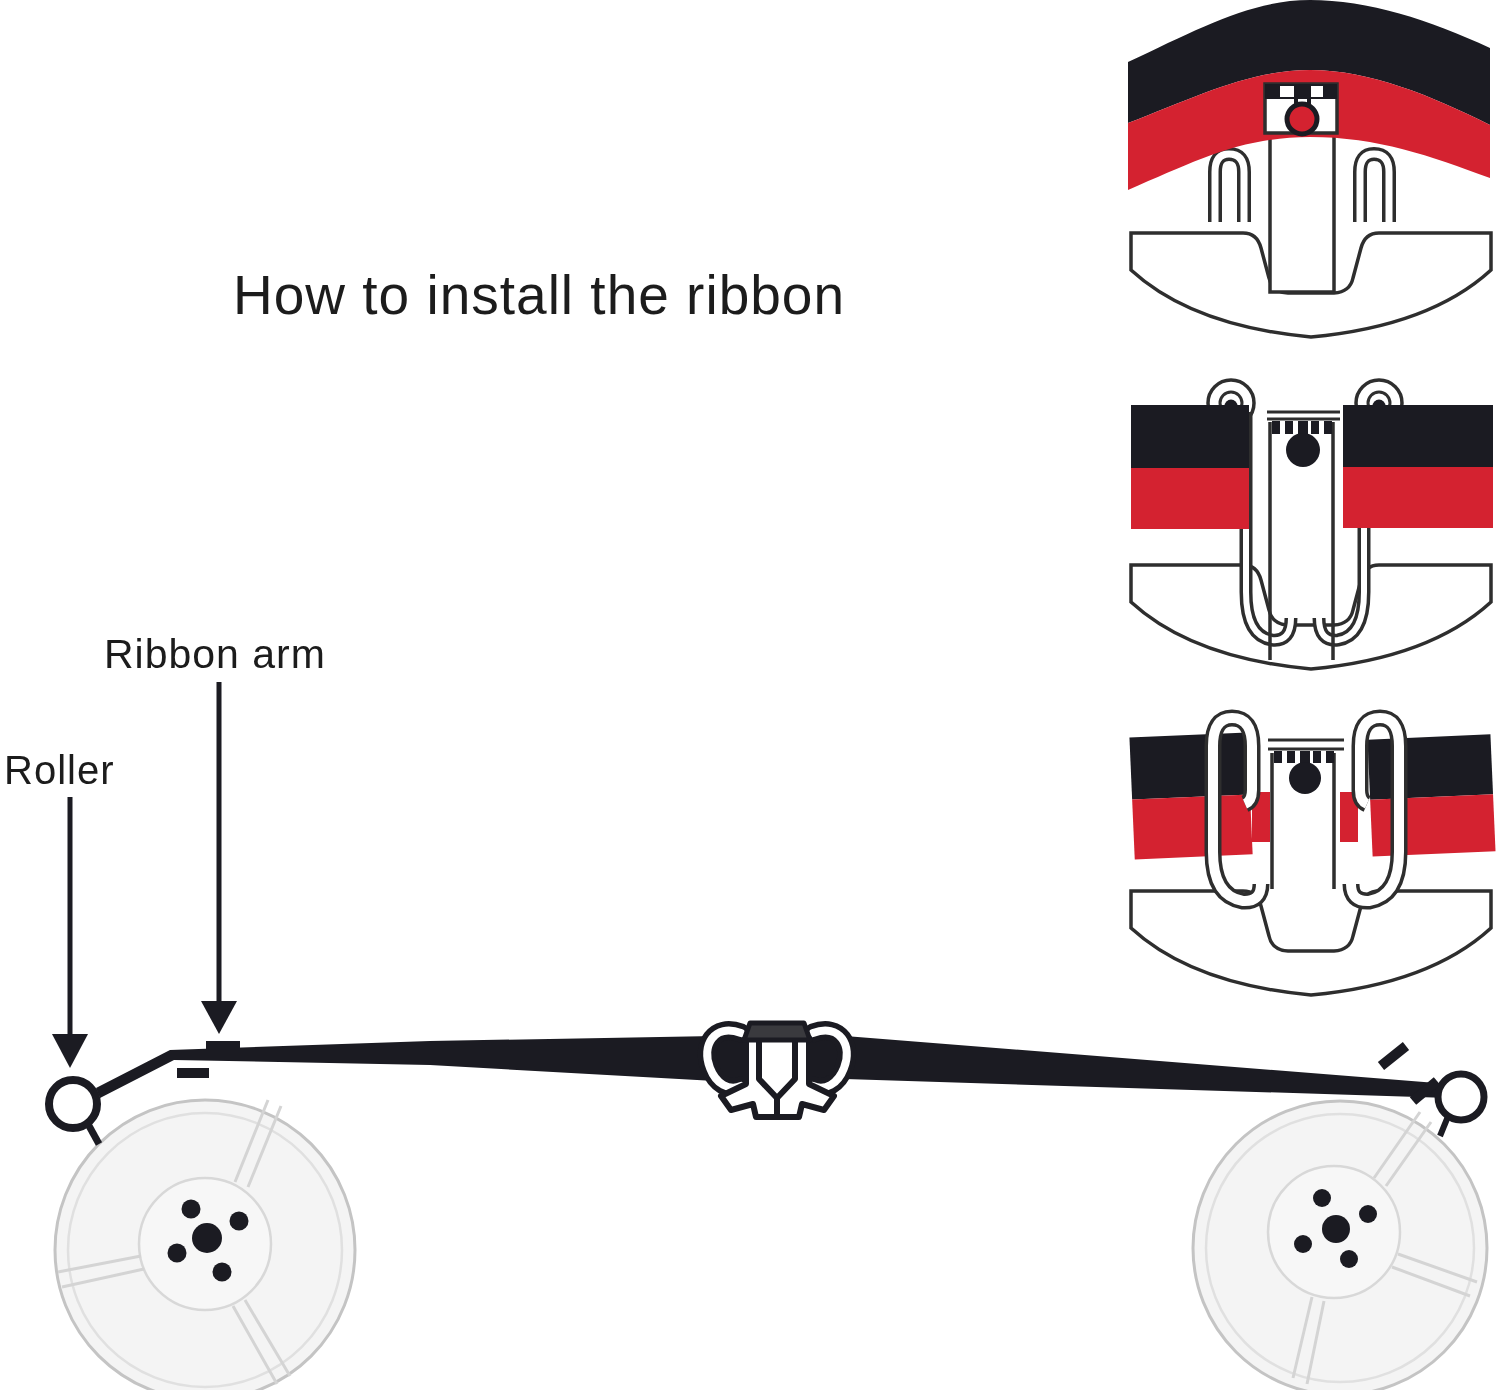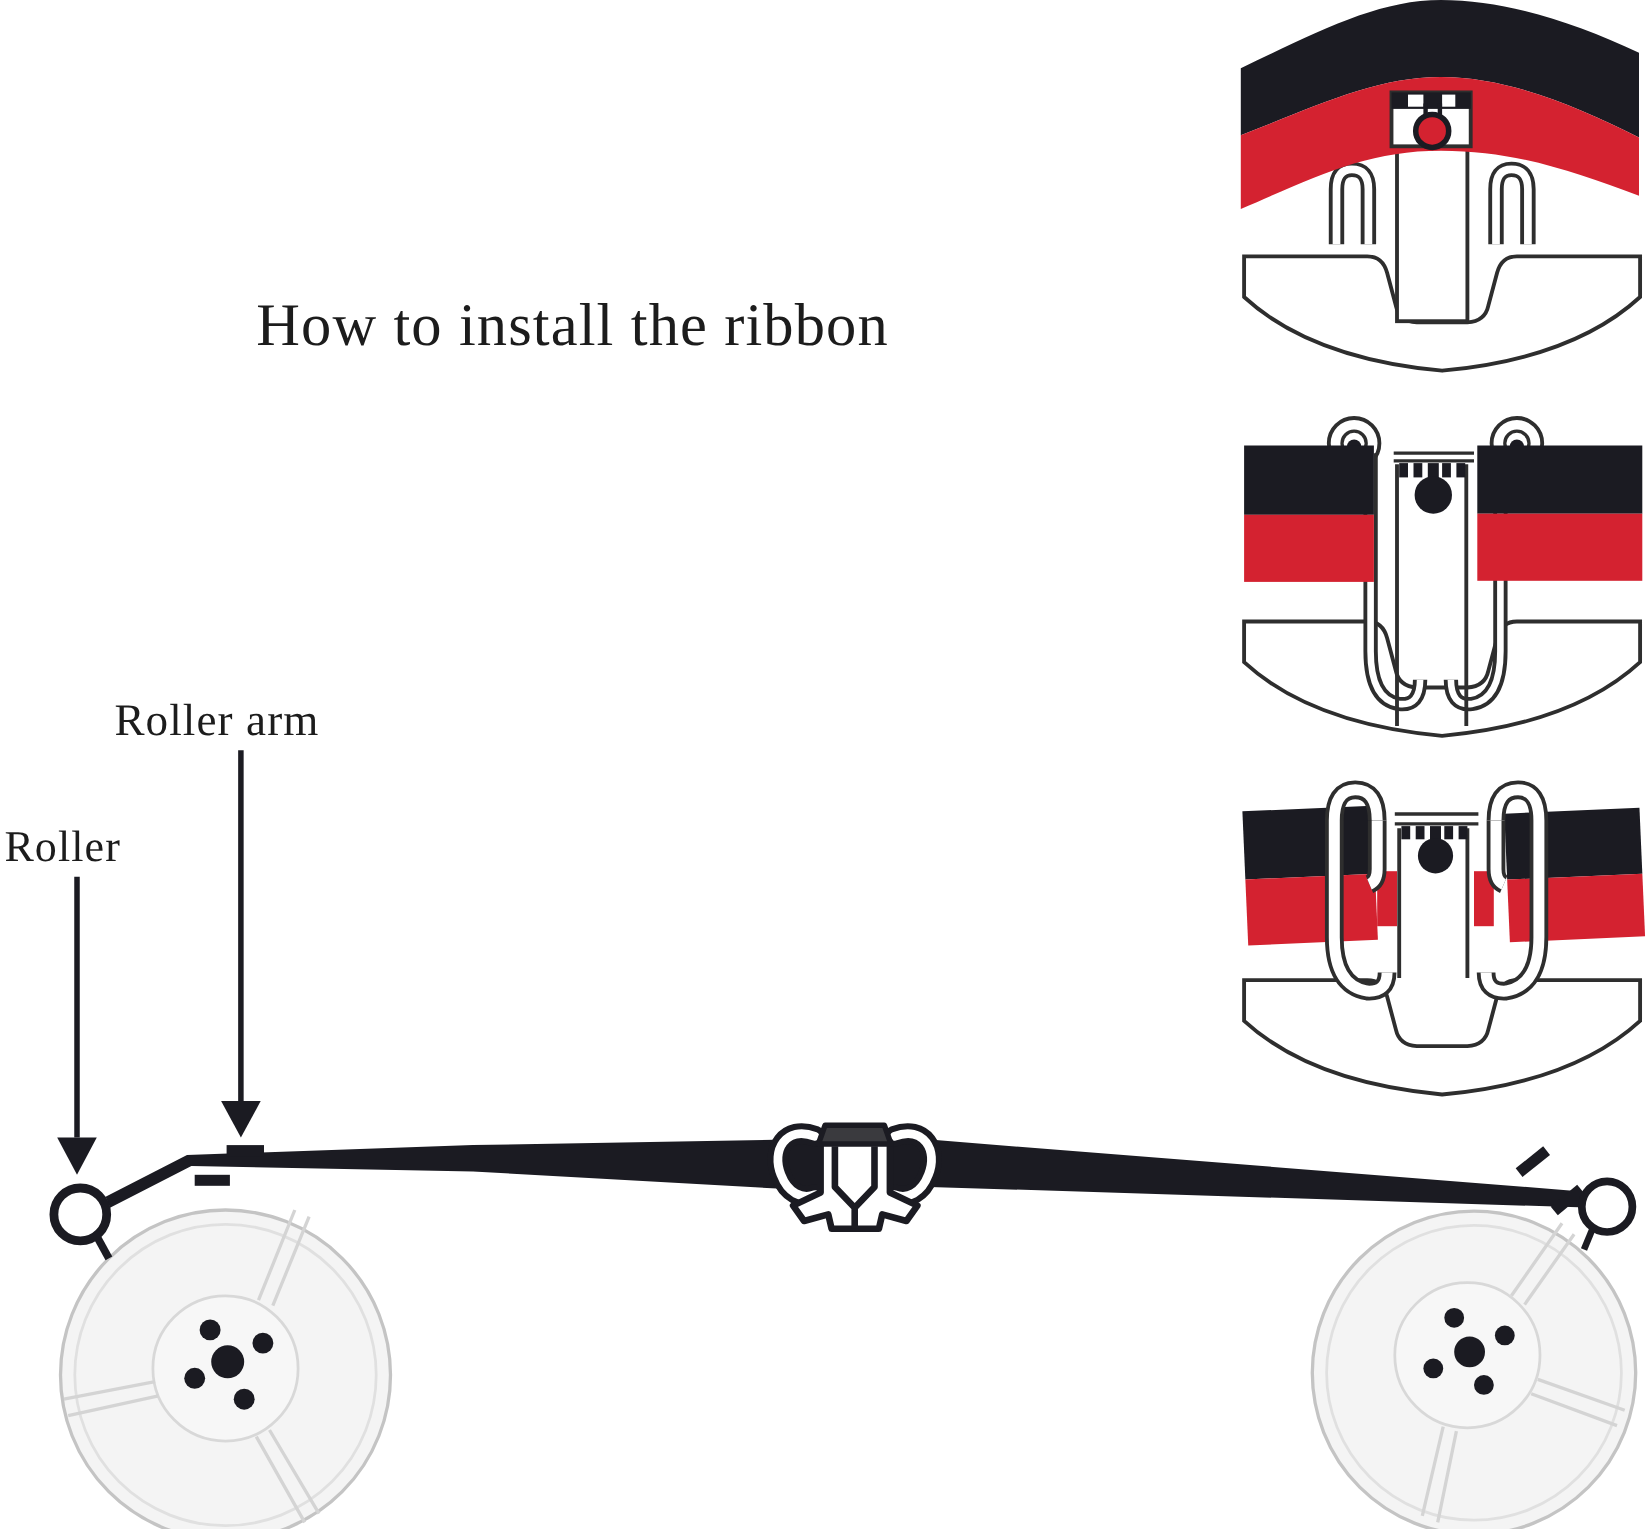--- a/index.html
+++ b/index.html
@@ -1,17 +1,17 @@
 <!DOCTYPE html>
 <html><head>
 <meta charset="utf-8">
 <style>
   html,body{margin:0;padding:0;background:#ffffff;}
   #page{position:relative;width:1500px;height:1390px;background:#ffffff;overflow:hidden;
-        font-family:Liberation Serif, serif;}
+        font-family:Liberation Sans, sans-serif;}
   #diagram-svg{position:absolute;left:0;top:0;}
   .txt{position:absolute;color:#1c1c1c;line-height:1;white-space:nowrap;}
   #title{left:233px;top:268px;font-size:55px;letter-spacing:1px;}
   #label-ribbon-arm{left:104px;top:634px;font-size:41px;letter-spacing:1px;}
   #label-roller{left:4px;top:750px;font-size:40px;letter-spacing:1px;}
 </style>
 </head>
 <body>
 
 <div id="page">
@@ -196,16 +196,16 @@
     <rect x="206" y="1041" width="34" height="10" fill="#1b1b22"></rect>
     <rect x="177" y="1068" width="32" height="10" fill="#1b1b22"></rect>
   </g>
   <g>
     <line x1="1381" y1="1066" x2="1406" y2="1046" stroke="#1b1b22" stroke-width="10"></line>
     <line x1="1413" y1="1101" x2="1437" y2="1081" stroke="#1b1b22" stroke-width="10"></line>
   </g>
 </svg>
 
 <div id="title" class="txt">How to install the ribbon</div>
-<div id="label-ribbon-arm" class="txt">Roller arm</div>
+<div id="label-ribbon-arm" class="txt">Ribbon arm</div>
 <div id="label-roller" class="txt">Roller</div>
 
 </div>
 
 </body></html>

